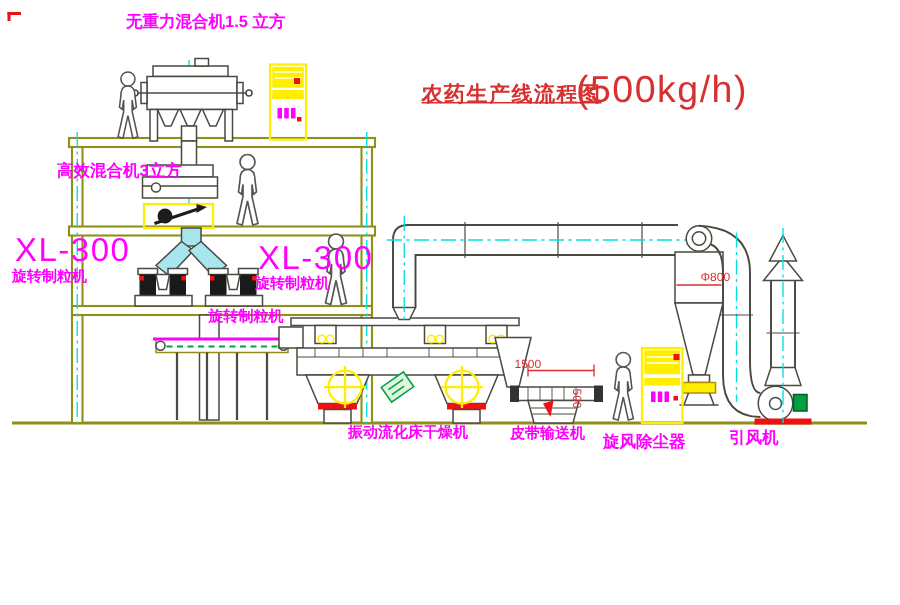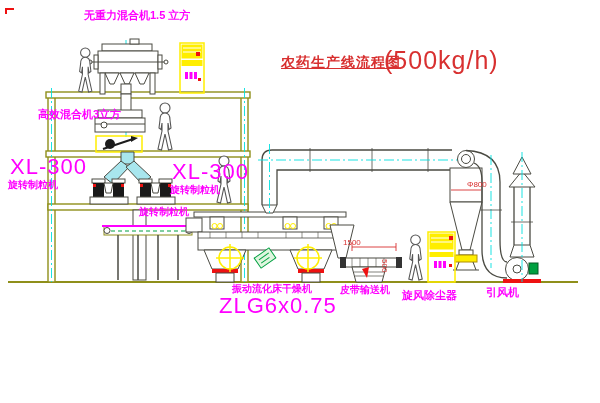--- a/index.html
+++ b/index.html
@@ -280,21 +280,20 @@
 
   <div class="lbl model magenta" style="left:10px;top:156px;">XL-300</div>
   <div class="lbl cn-s magenta" style="left:8px;top:180px;">旋转制粒机</div>
 
   <div class="lbl model magenta" style="left:172px;top:161px;">XL-300</div>
   <div class="lbl cn-s magenta" style="left:170px;top:185px;">旋转制粒机</div>
 
   <div class="lbl cn-s magenta" style="left:139px;top:207px;">旋转制粒机</div>
 
   <div class="lbl cn-s magenta" style="left:232px;top:284px;">振动流化床干燥机</div>
-  <div class="lbl model magenta" style="left:219px;top:295px;">ZLG6x0.75</div>
 
   <div class="lbl cn-s magenta" style="left:340px;top:285px;">皮带输送机</div>
 
   <div class="lbl cn-m magenta" style="left:402px;top:290px;">旋风除尘器</div>
   <div class="lbl cn-m magenta" style="left:486px;top:287px;">引风机</div>
 
   <div class="lbl dim red" style="left:343px;top:239px;">1500</div>
   <div class="lbl dim red" style="left:388px;top:259px;transform:rotate(90deg);transform-origin:left top;">500</div>
   <div class="lbl dim red" style="left:467px;top:181px;">Φ800</div>
 </div>

